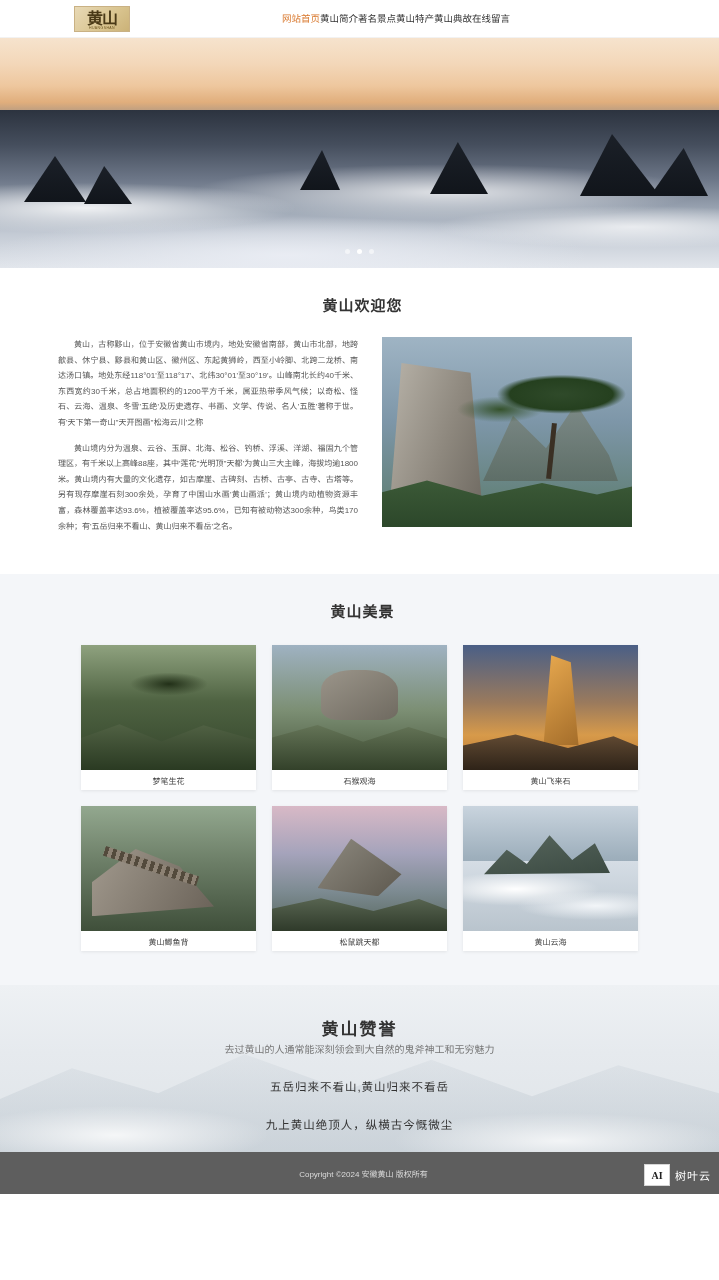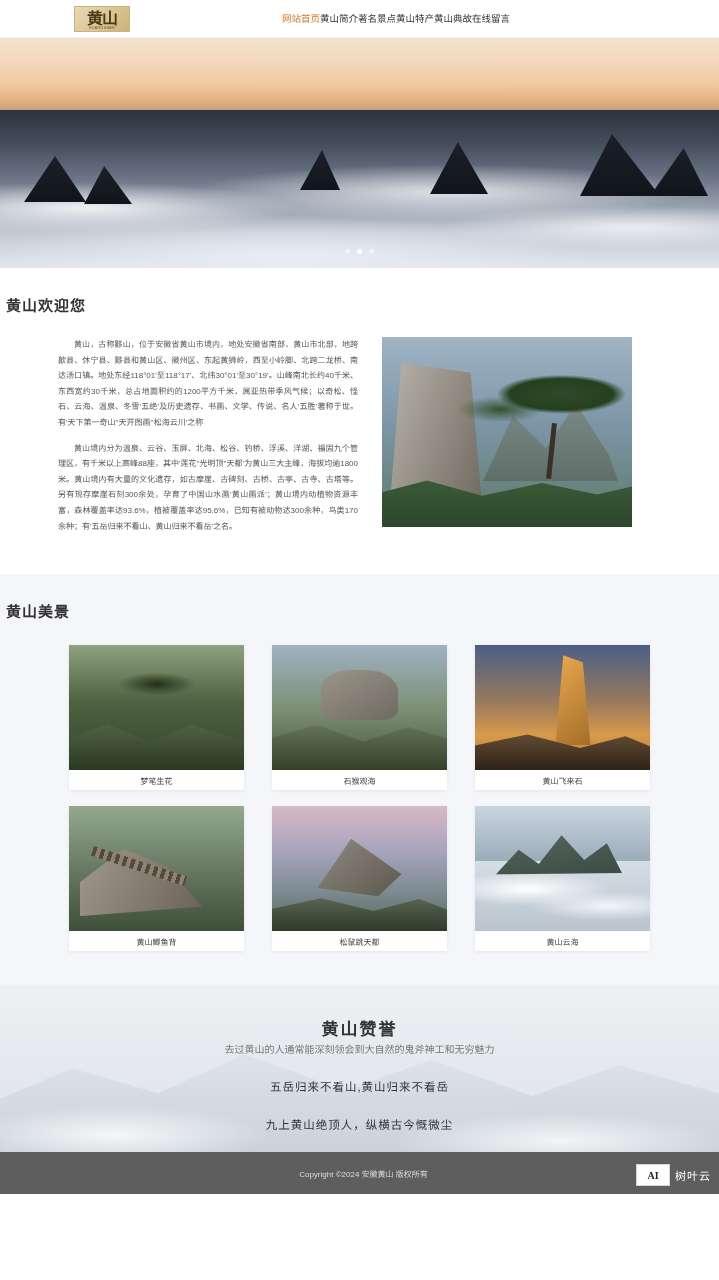--- a/index.html
+++ b/index.html
@@ -101,21 +101,21 @@
     display: flex;
     justify-content: center;
     gap: 7px;
   }
   .dot { width: 5px; height: 5px; border-radius: 50%; background: rgba(255,255,255,0.55); cursor: pointer; }
   .dot.active { background: #ffffff; }
 
   
   .section-white { background: #ffffff; padding: 26px 0 30px; }
   .sec-title {
-    text-align: left;
+    text-align: center;
     font-size: 15px;
     color: #333;
     font-weight: bold;
     letter-spacing: 1px;
     padding-left: 6px;
   }
   .welcome-wrap {
     display: flex;
     margin-top: 22px;
     padding: 0 58px;
@@ -159,21 +159,21 @@
     background: linear-gradient(180deg,#7f8a83 0%, #5c6a62 100%);
     clip-path: polygon(10% 100%, 30% 24%, 52% 62%, 72% 10%, 94% 70%, 100% 100%);
     opacity: .85;
   }
 
   
   .section-grey { background: #f4f6f9; padding: 26px 0 34px; }
   .gallery {
     display: grid;
     grid-template-columns: repeat(3, 175px);
-    gap: 16px 28px;
+    gap: 16px 16px;
     justify-content: center;
     margin-top: 24px;
   }
   .card {
     width: 175px;
     background: #ffffff;
     box-shadow: 0 1px 3px rgba(0,0,0,.08);
     overflow: hidden;
     cursor: pointer;
   }
@@ -261,21 +261,21 @@
   
   .watermark {
     position: absolute;
     right: 8px;
     bottom: 8px;
     display: flex;
     align-items: center;
     gap: 5px;
   }
   .wm-badge {
-    width: 34px; height: 22px;
+    width: 26px; height: 22px;
     background: #ffffff;
     border: 1px solid #d6d6d6;
     display: flex; align-items: center; justify-content: center;
     font-size: 10px; font-weight: bold; color: #222;
     font-family: "Liberation Serif", serif;
   }
   .wm-text { font-size: 11px; color: #ffffff; letter-spacing: 1px; }
 </style>
 </head>
 <body>

